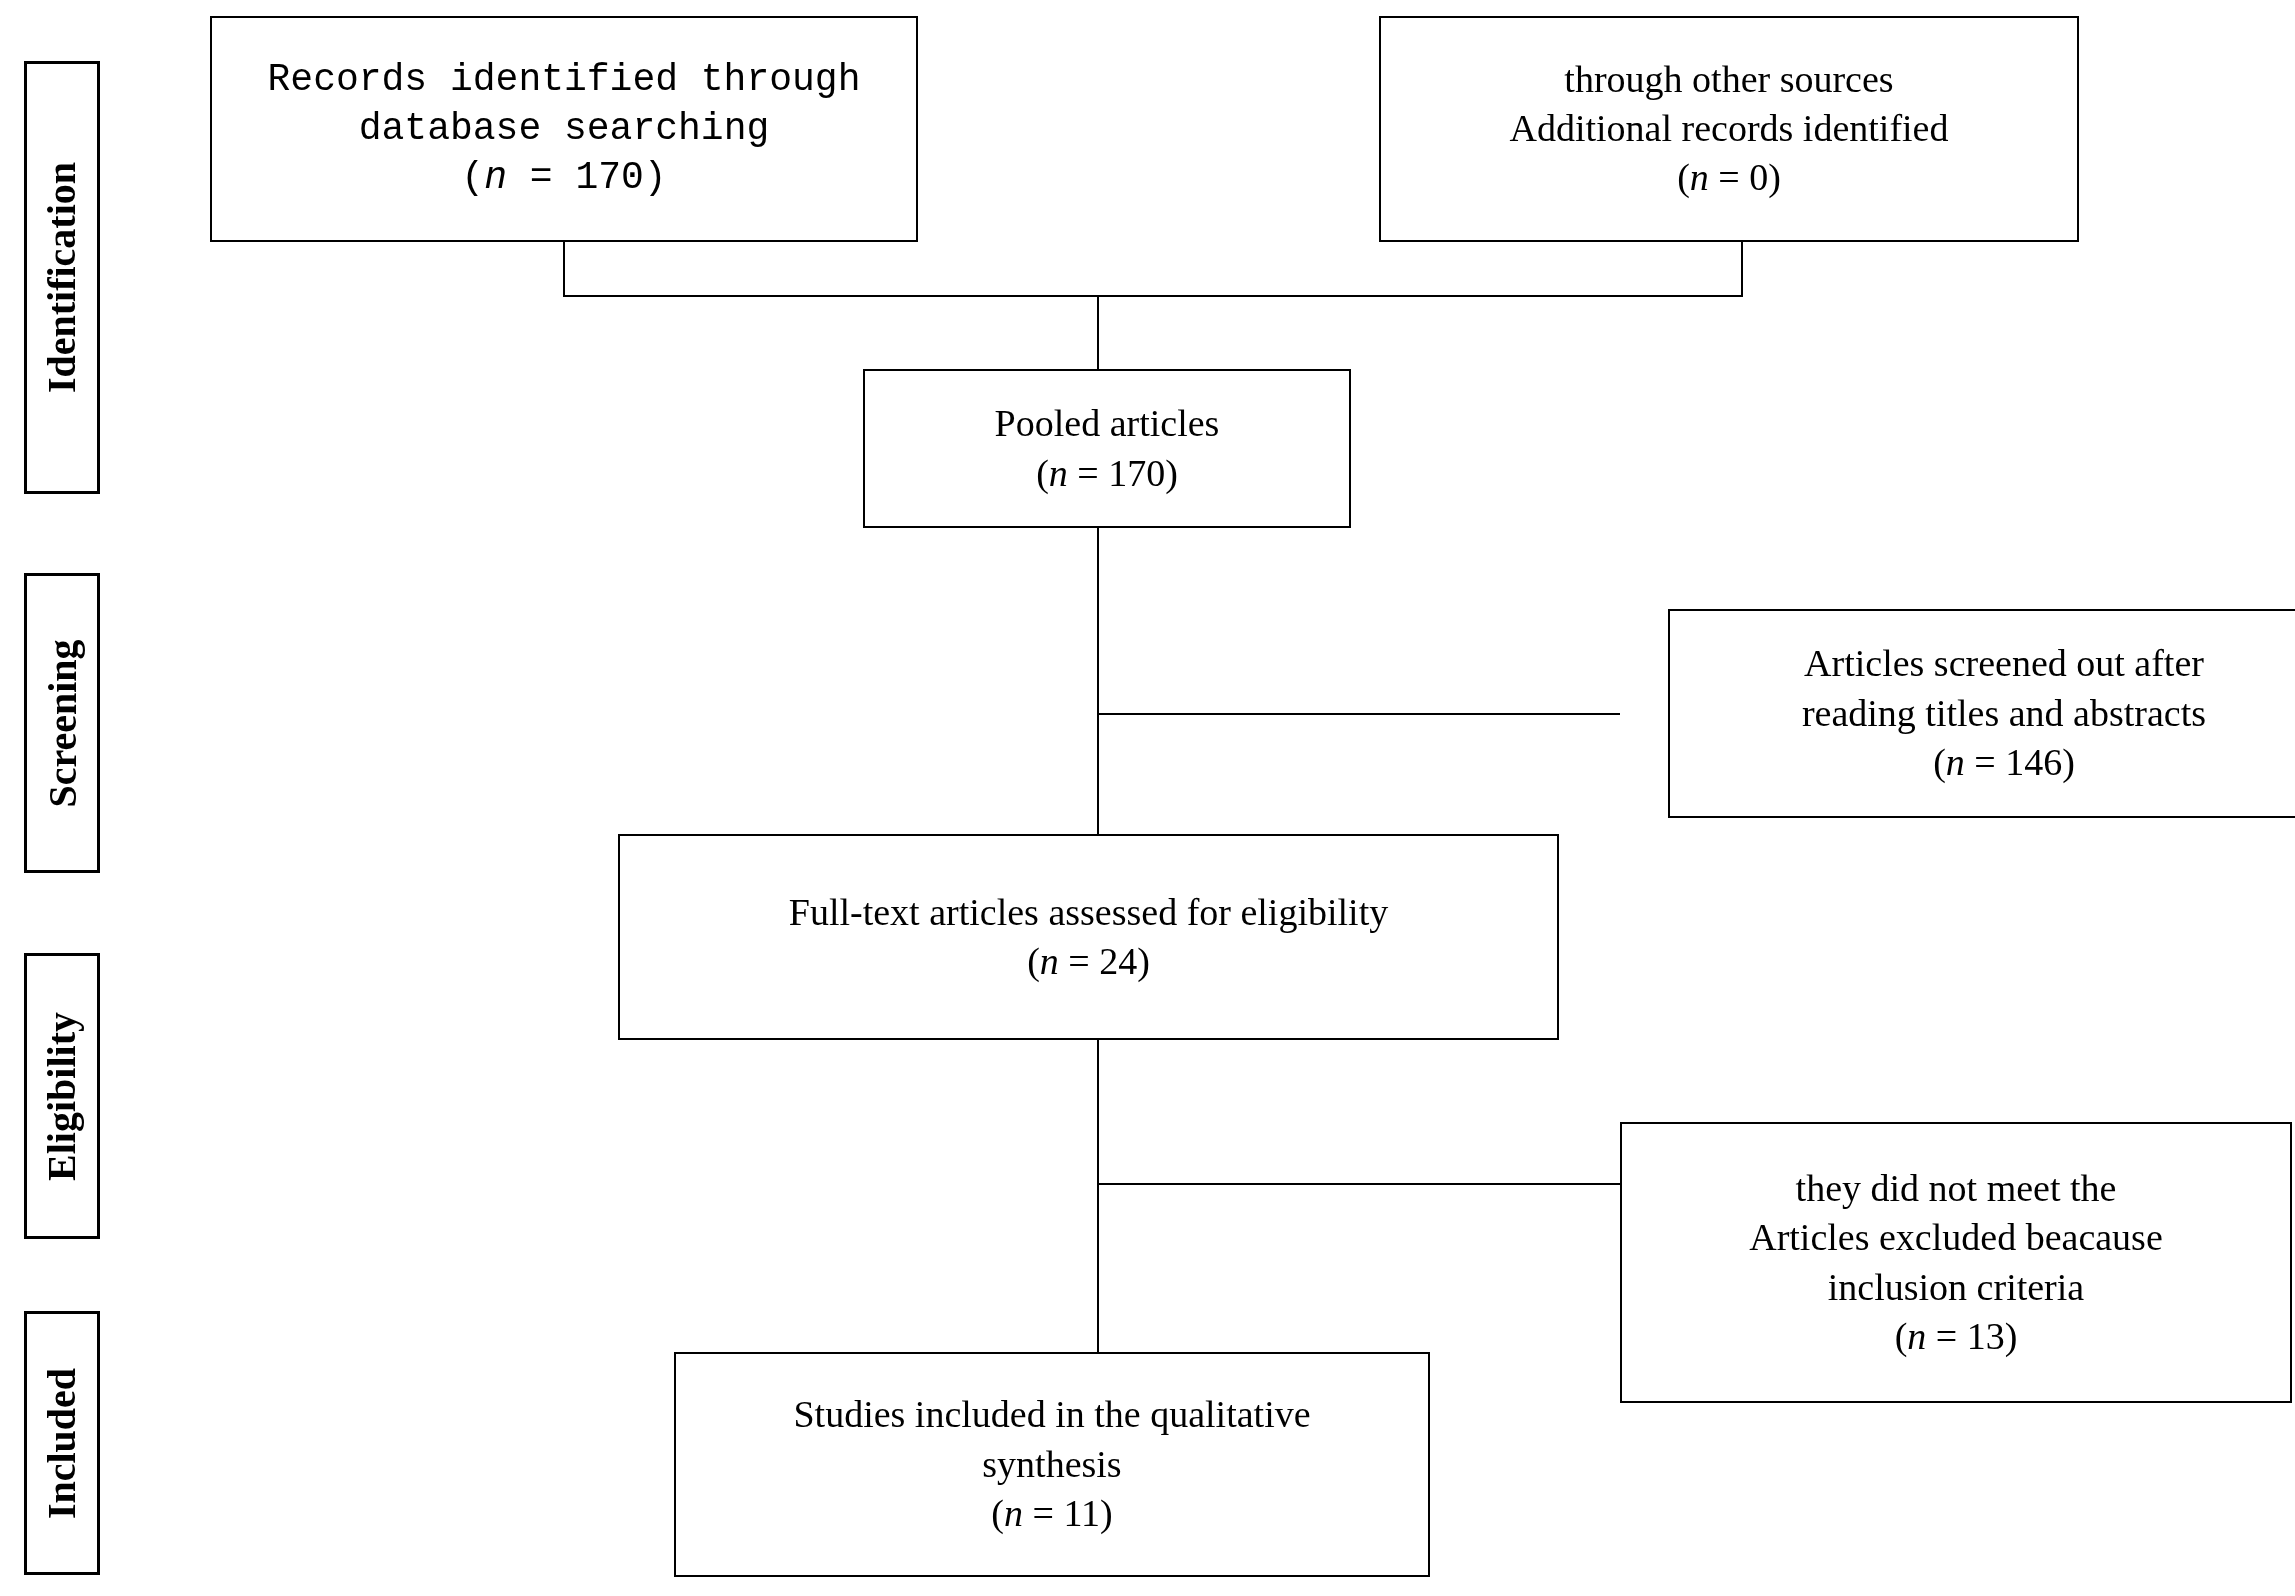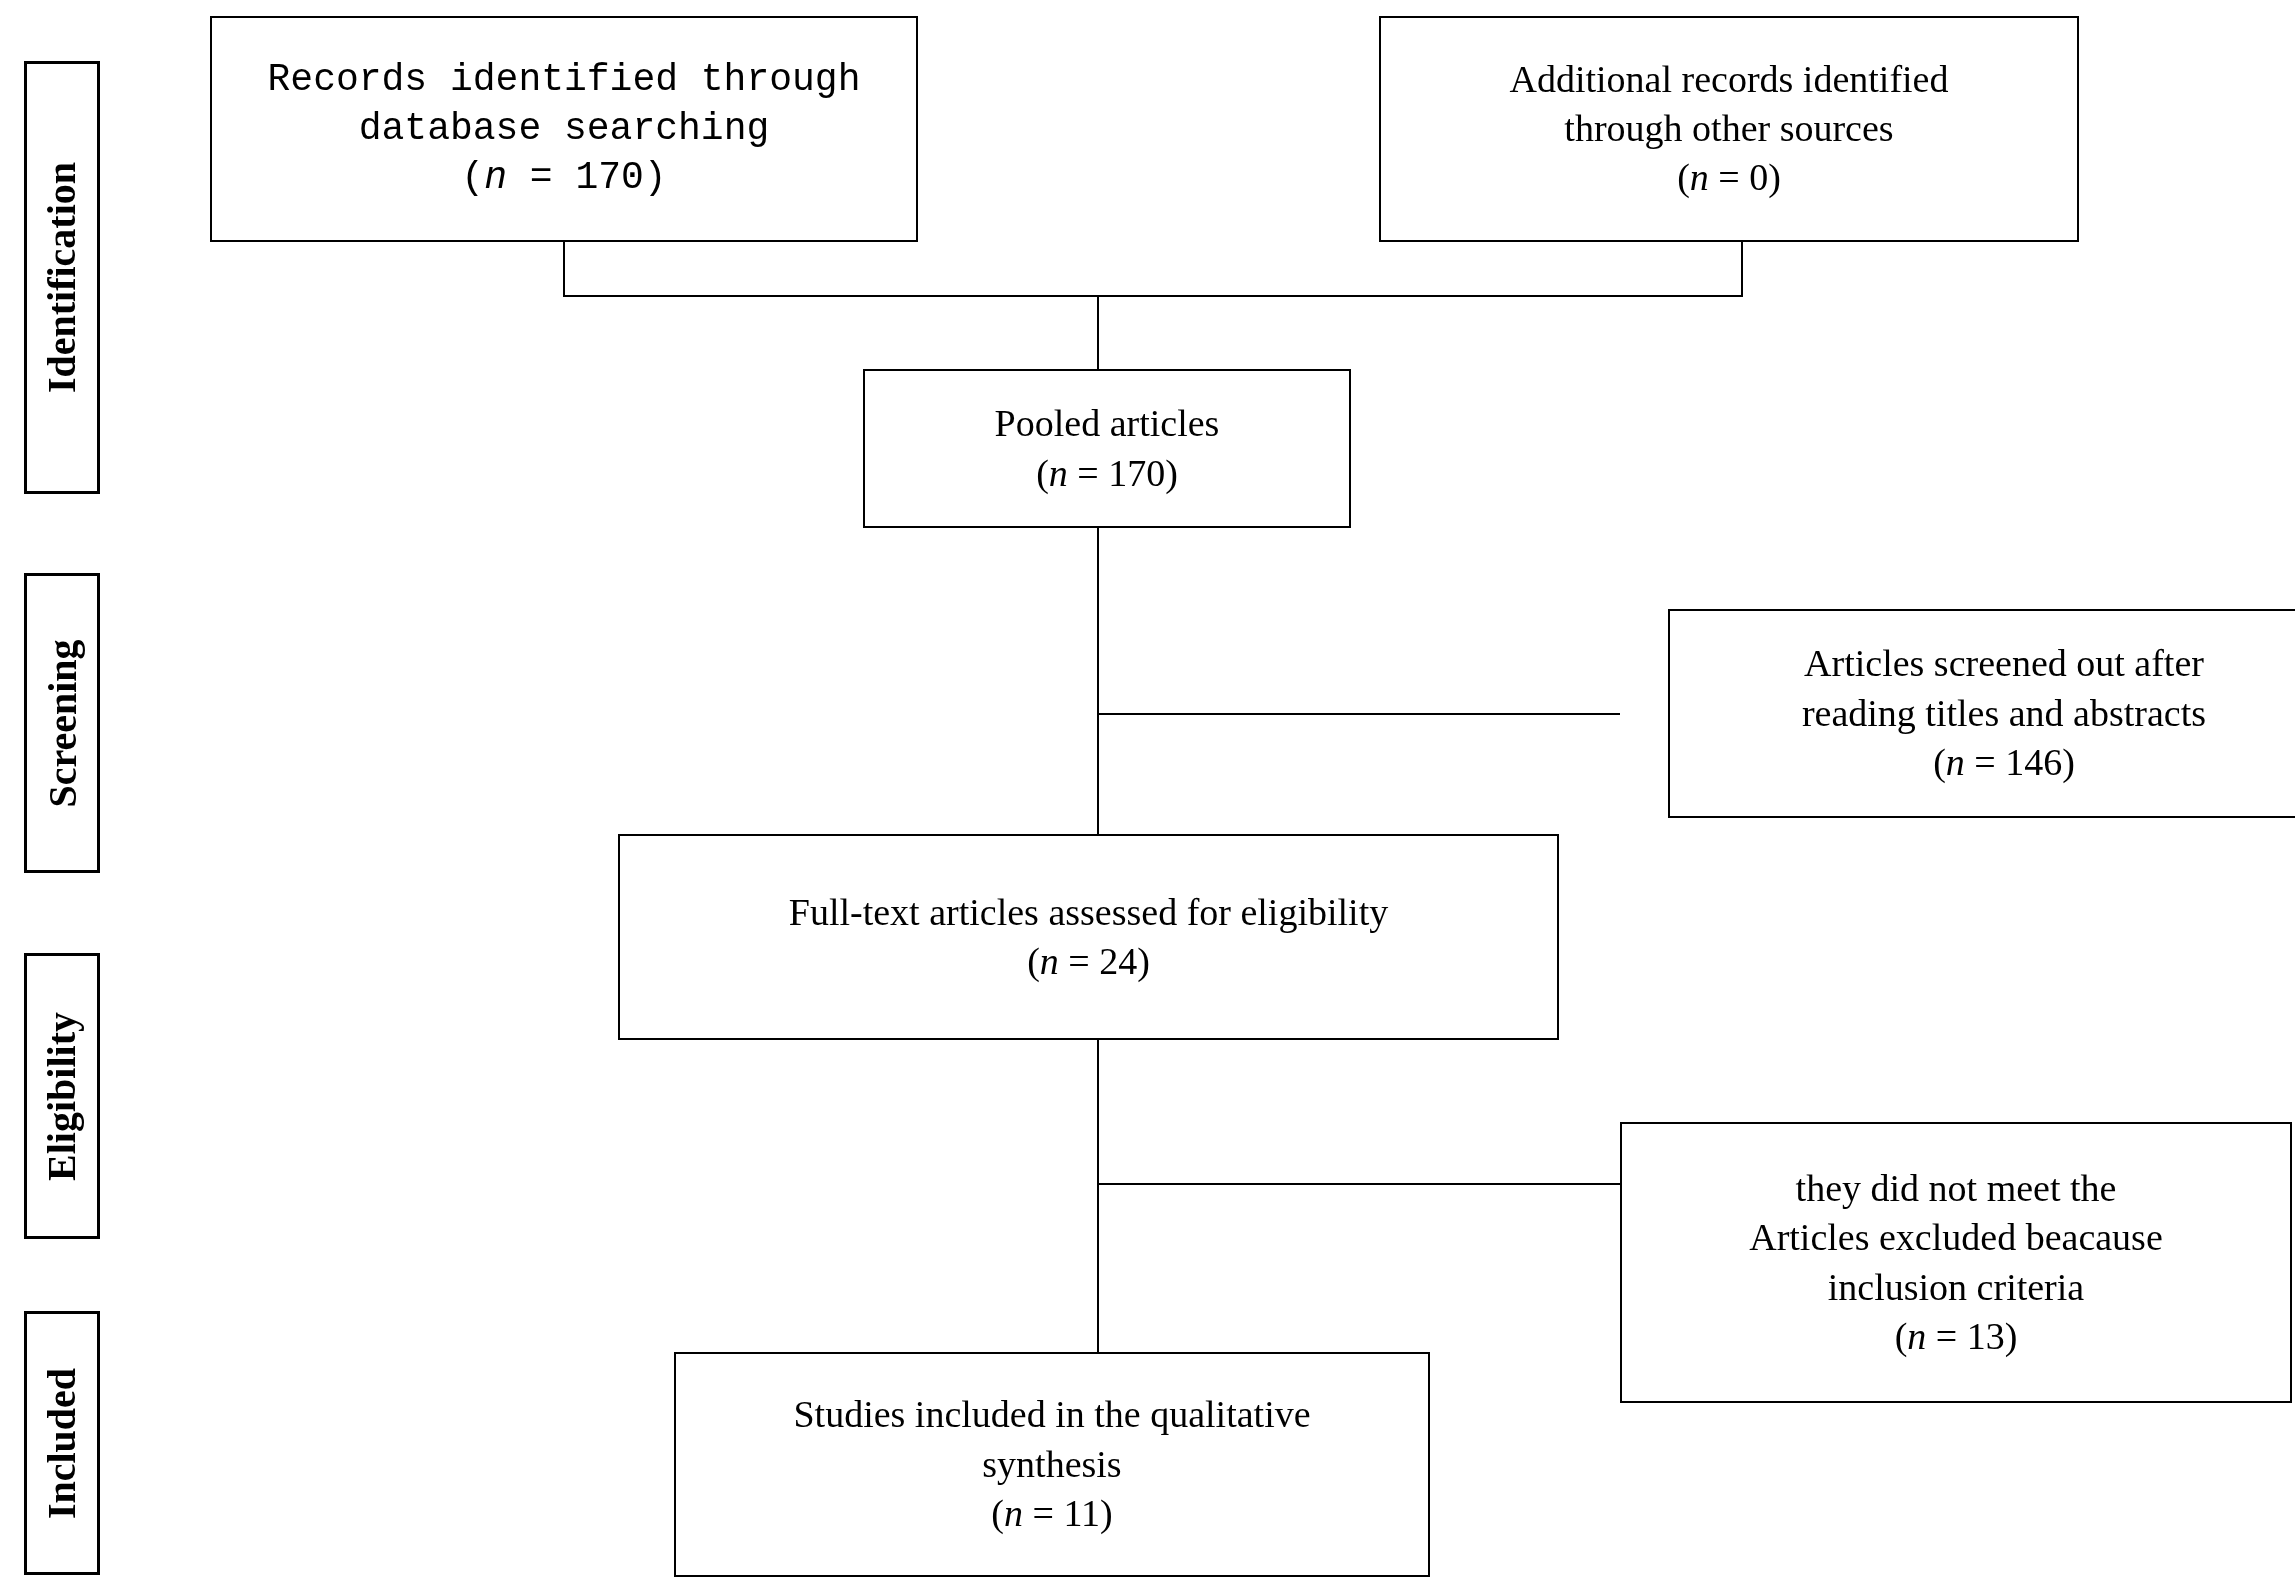--- a/index.html
+++ b/index.html
@@ -115,22 +115,22 @@
 
   <div class="hline" style="left:1097px; top:1183px; width:523px;"></div>
 
   <div class="fbox" style="left:210px; top:15.7px; width:708px; height:226px;font-family:Liberation Mono, monospace;">
     <span class="ln">Records identified through</span>
     <span class="ln">database searching</span>
     <span class="nval">(<span class="ital">n</span><span> = </span><span>170</span>)</span>
   </div>
 
   <div class="fbox" style="left:1379px; top:15.7px; width:700px; height:226px;">
+    <span class="ln">through other sources</span>
     <span class="ln">Additional records identified</span>
-    <span class="ln">through other sources</span>
     <span class="nval">(<span class="ital">n</span> = <span>0</span>)</span>
   </div>
 
   <div class="fbox" style="left:863px; top:369px; width:488px; height:159px;font-family:Liberation Serif, serif;">
     <span class="ln">Pooled articles</span>
     <span class="nval">(<span class="ital">n</span> = <span>170</span>)</span>
   </div>
 
   <div class="fbox" style="left:1668px; top:609px; width:672px; height:209px;">
     <span class="ln">Articles screened out after</span>

